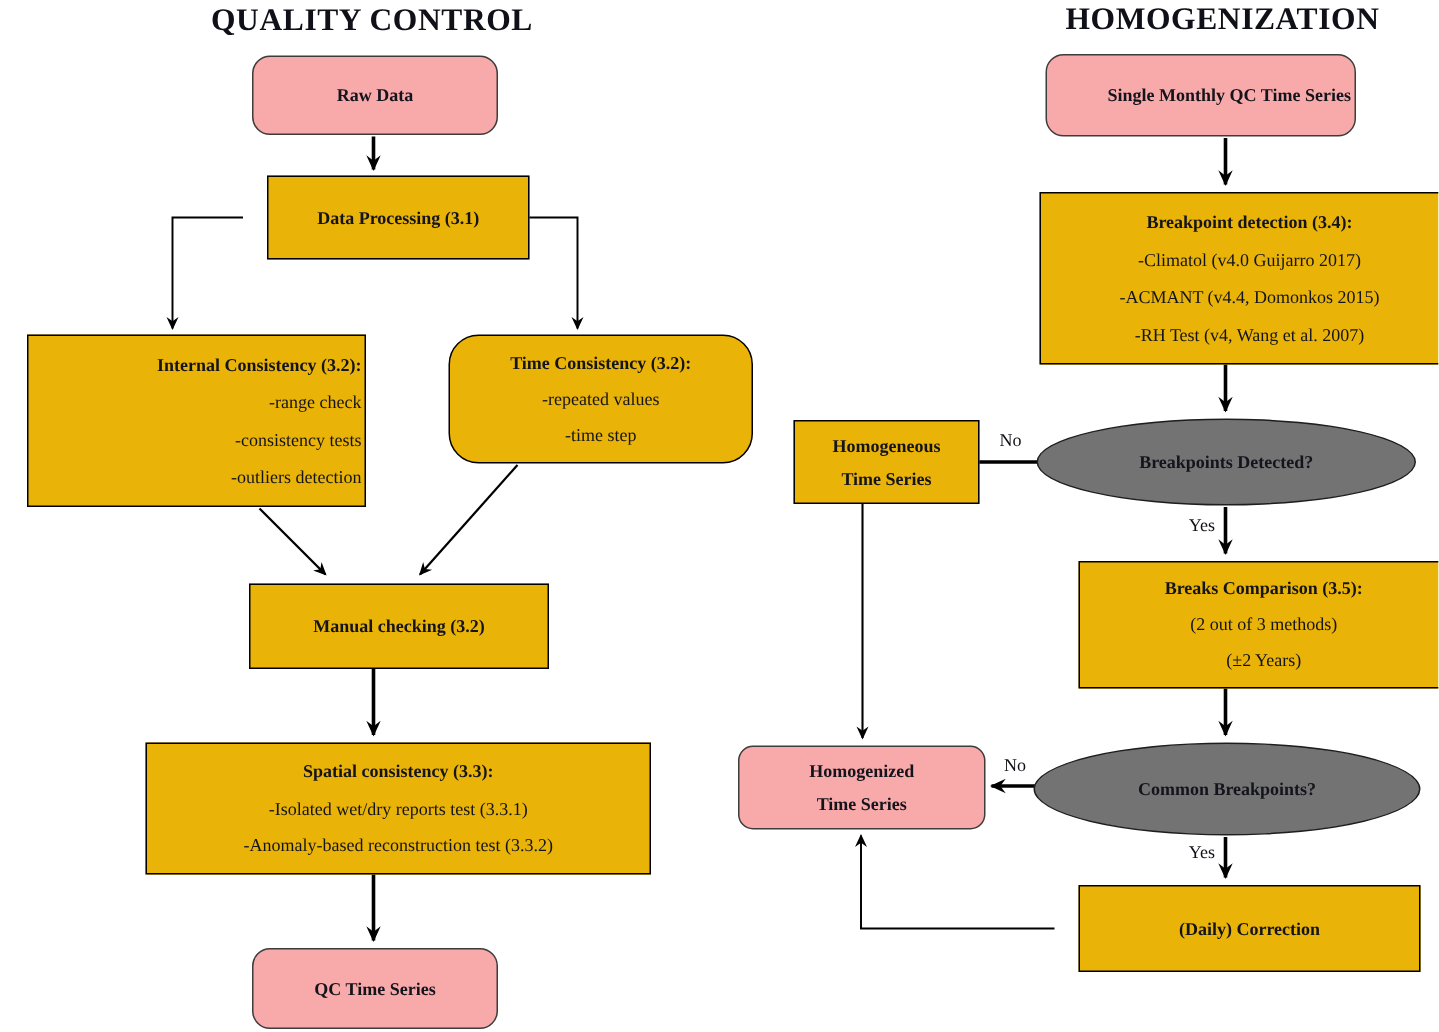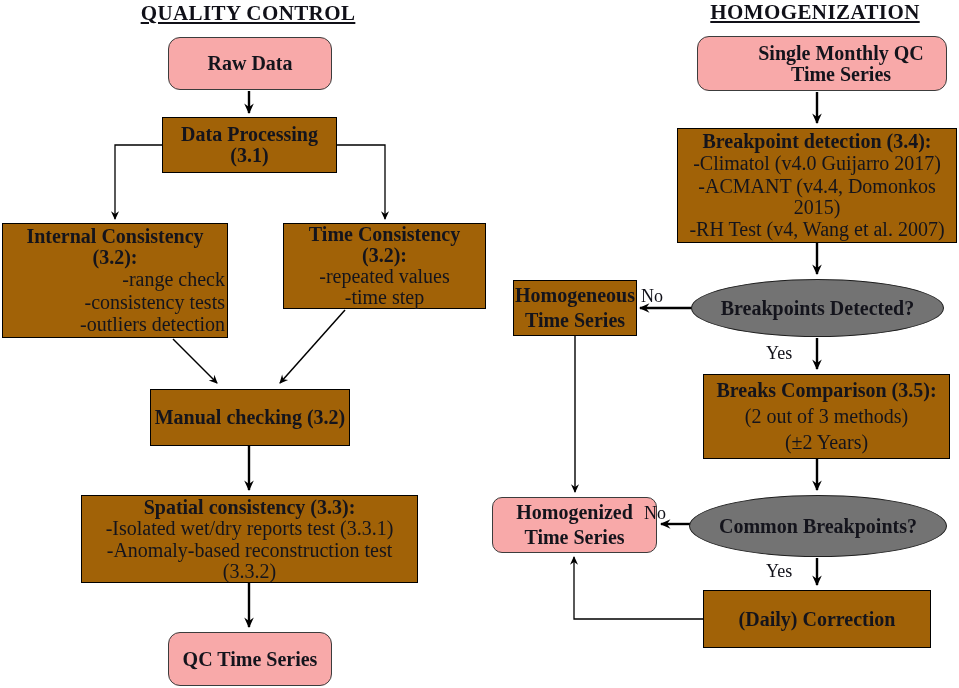--- a/index.html
+++ b/index.html
@@ -3,35 +3,35 @@
 <meta charset="utf-8">
 <style>
   html,body { margin:0; padding:0; background:#ffffff; }
   .canvas {
     position:relative; width:959px; height:688px; background:#ffffff;
     font-family:"Liberation Serif", serif; color:#151515; overflow:hidden;
   }
   svg.connectors { position:absolute; left:0; top:0; width:959px; height:688px; }
   .col-title {
     position:absolute; font-weight:bold; font-size:21px; text-align:center;
-    letter-spacing:0.4px; white-space:nowrap; color:#101018;text-decoration:underline;
+    letter-spacing:0.4px; white-space:nowrap; color:#101018;
   }
   .node {
     position:absolute; box-sizing:border-box; display:flex; flex-direction:column;
     align-items:center; justify-content:space-evenly; text-align:center;
-    font-size:20px; line-height:1.05; color:#14141c;
+    font-size:12px; line-height:1.05; color:#14141c;
   }
   .node.single { justify-content:center; }
   .pink   { background:#f8a9a9; border:1.6px solid #3c3c3c; border-radius:12px; font-weight:bold; }
-  .orange { background:#a16207; border:1.4px solid #000000; }
+  .orange { background:#eab308; border:1.4px solid #000000;margin-left:16px; }
   .green  { background:#737373; border:1.4px solid #1e1e1e; border-radius:50%; font-weight:bold; }
   .bold   { font-weight:bold; }
   .line   { padding:0 2px; }
   .edge-label {
-    position:absolute; font-size:18px; text-align:left; white-space:nowrap; color:#101018;
+    position:absolute; font-size:12px; text-align:right; white-space:nowrap; color:#101018;
   }
 </style>
 </head>
 <body>
 
 <div class="canvas">
 
   <svg class="connectors" viewBox="0 0 959 688" xmlns="http://www.w3.org/2000/svg">
     <defs>
       <marker id="arrowB" markerUnits="userSpaceOnUse" markerWidth="14" markerHeight="14" refX="10.5" refY="6" orient="auto">
@@ -72,41 +72,41 @@
     <div class="line">Data Processing (3.1)</div>
   </div>
 
   <div class="node orange" style="left:2px; top:223px; width:226px; height:115px;align-items:flex-end;">
     <div class="line bold">Internal Consistency (3.2):</div>
     <div class="line">-range check</div>
     <div class="line">-consistency tests</div>
     <div class="line">-outliers detection</div>
   </div>
 
-  <div class="node orange" style="left:283px; top:223px; width:203px; height:86px;">
+  <div class="node orange" style="left:283px; top:223px; width:203px; height:86px;border-radius:20px;">
     <div class="line bold">Time Consistency (3.2):</div>
     <div class="line">-repeated values</div>
     <div class="line">-time step</div>
   </div>
 
   <div class="node orange single bold" style="left:150px; top:389px; width:200px; height:57px;">
     <div class="line">Manual checking (3.2)</div>
   </div>
 
   <div class="node orange" style="left:81px; top:495px; width:337px; height:88px;">
     <div class="line bold">Spatial consistency (3.3):</div>
     <div class="line">-Isolated wet/dry reports test (3.3.1)</div>
     <div class="line">-Anomaly-based reconstruction test (3.3.2)</div>
   </div>
 
   <div class="node pink single" style="left:168px; top:632px; width:164px; height:54px;">
     <div class="line">QC Time Series</div>
   </div>
 
-  <div class="node pink single" style="left:697px; top:36px; width:250px; height:55px;padding-left:38px;">
+  <div class="node pink single" style="left:697px; top:36px; width:207px; height:55px;padding-left:38px;">
     <div class="line">Single Monthly QC Time Series</div>
   </div>
 
   <div class="node orange" style="left:677px; top:128px; width:280px; height:115px;align-items:center;">
     <div class="line bold">Breakpoint detection (3.4):</div>
     <div class="line">-Climatol (v4.0 Guijarro 2017)</div>
     <div class="line">-ACMANT (v4.4, Domonkos 2015)</div>
     <div class="line">-RH Test (v4, Wang et al. 2007)</div>
   </div>
 

